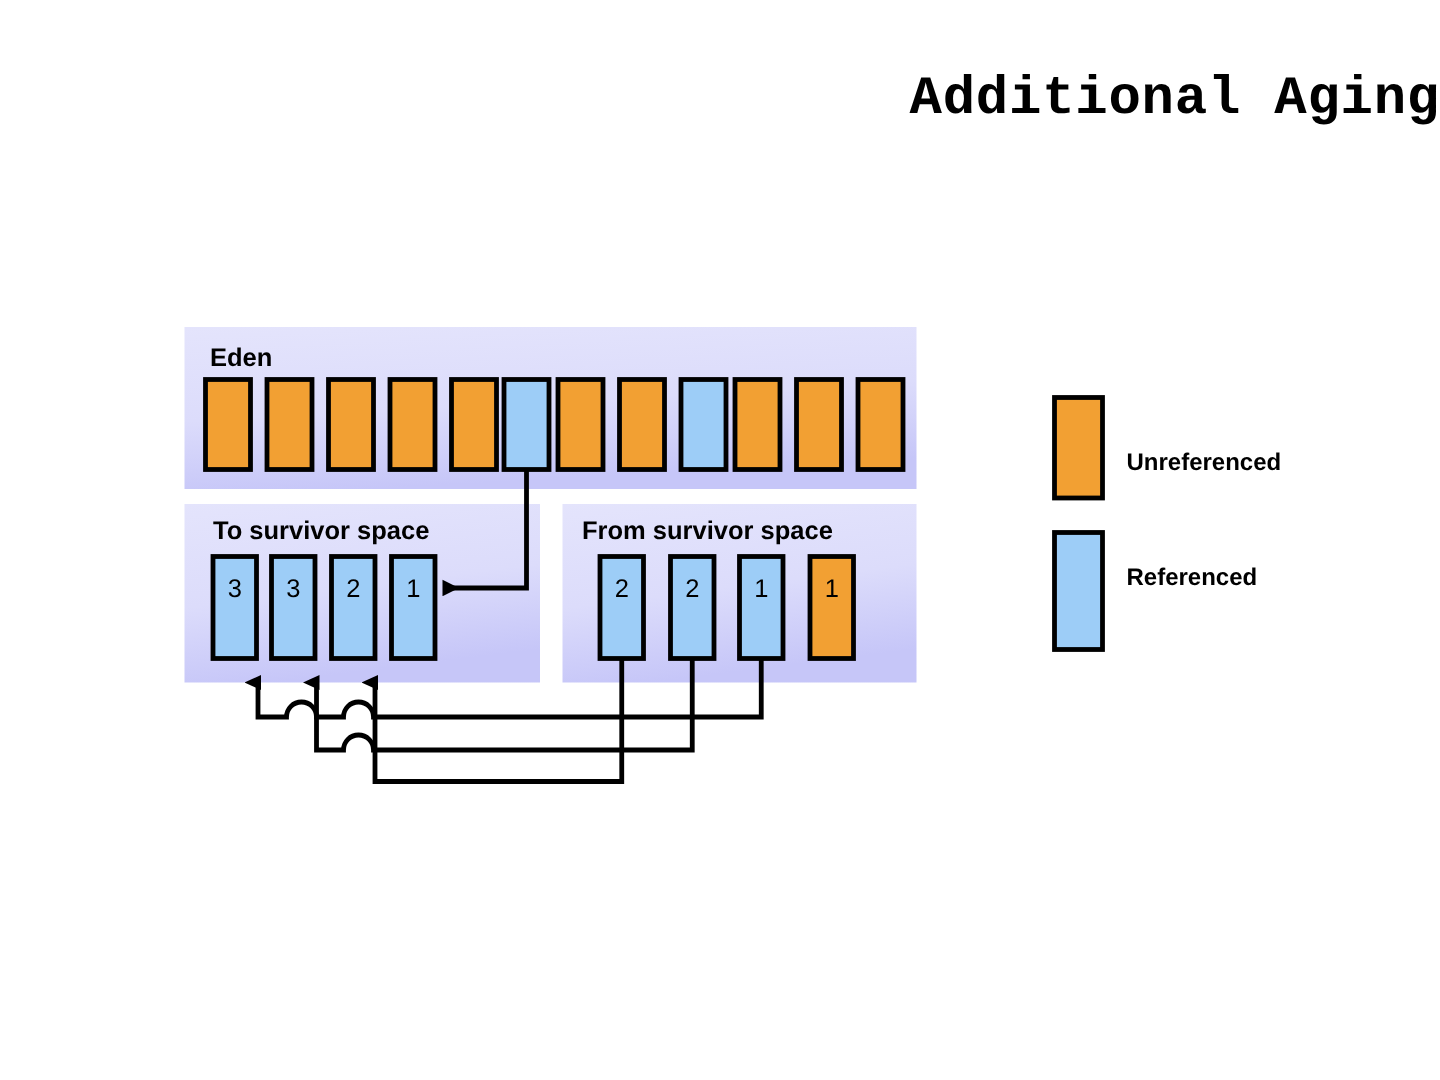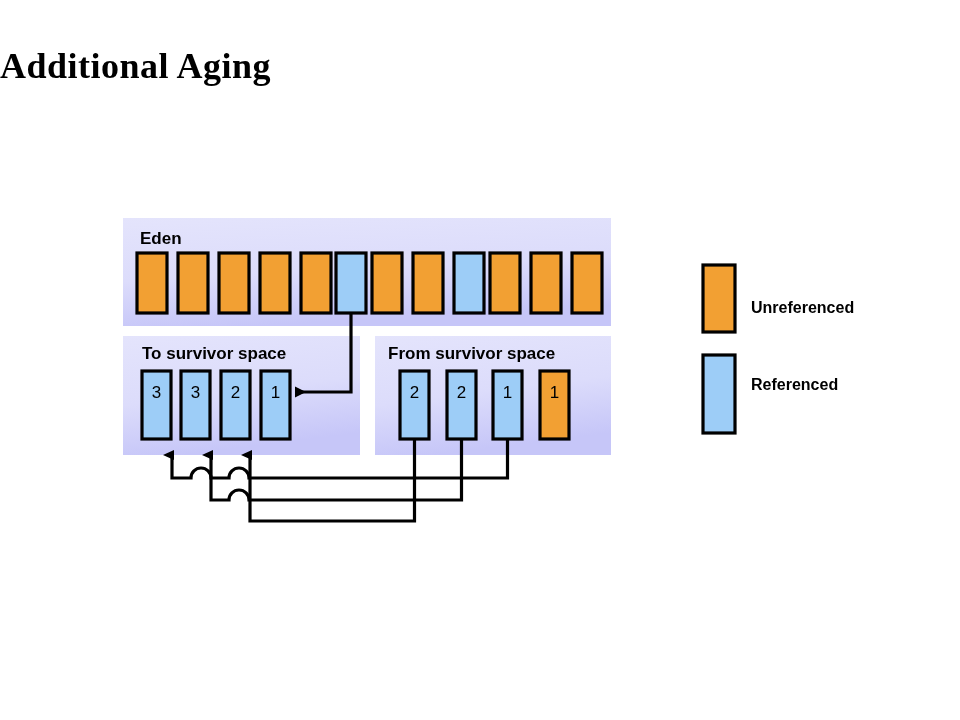--- a/index.html
+++ b/index.html
@@ -17,22 +17,22 @@
     position: relative;
     width: 960px;
     height: 720px;
     background: #ffffff;
   }
   #title {
     position: absolute;
     left: 0;
     top: 45px;
     width: 960px;
-    text-align: left;
-    font-family: Liberation Serif, serif;
+    text-align: right;
+    font-family: Liberation Mono, monospace;
     font-size: 36px;
     font-weight: bold;
     letter-spacing: 0.5px;
     color: #000000;
     white-space: pre;
   }
   #diagram {
     position: absolute;
     left: 0;
     top: 0;

